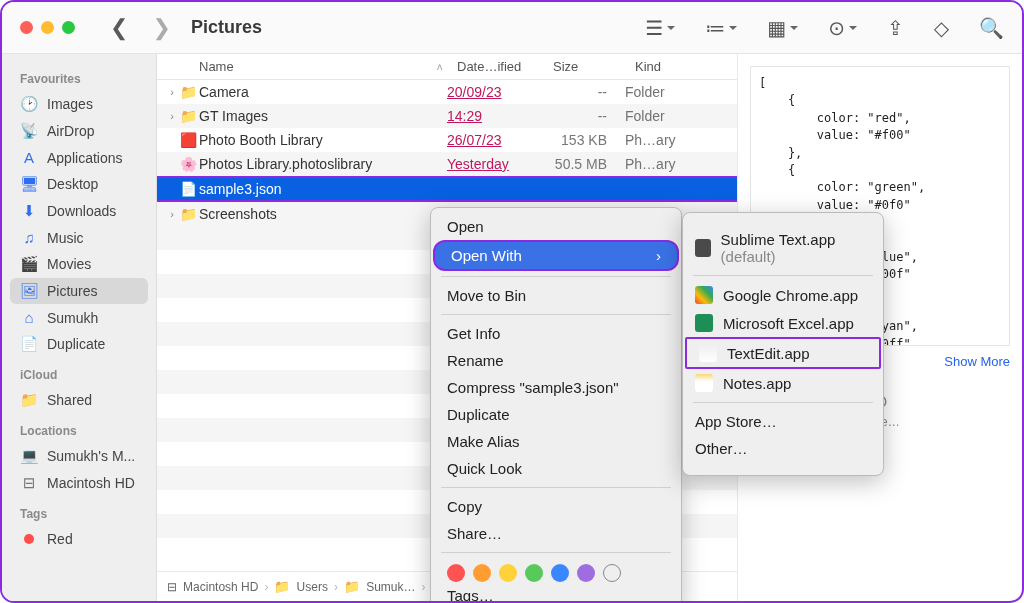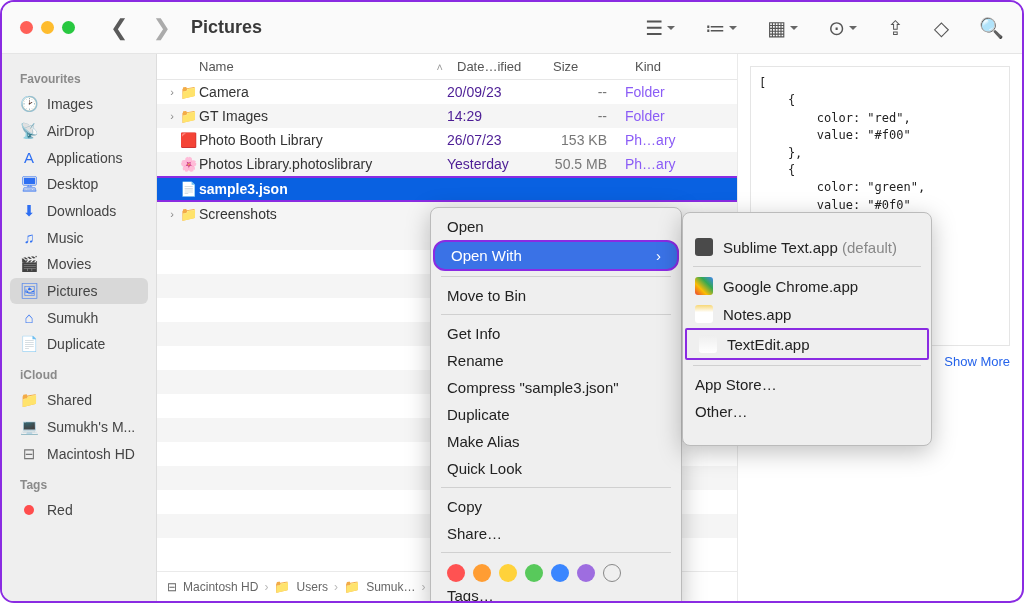--- a/index.html
+++ b/index.html
@@ -25,32 +25,32 @@
 .cols { display: flex; height: 26px; align-items: center; font-size: 13px; color: #555; border-bottom: 1px solid #e7e7e7; padding-left: 42px; }
 .col-name { width: 258px; display: flex; align-items: center; } .col-date { width: 96px; } .col-size { width: 82px; } .col-kind { flex: 1; }
 .sortarrow { margin-left: auto; margin-right: 14px; color: #999; font-size: 11px; }
 .rows { flex: 1; overflow: hidden; font-size: 14px; }
 .row { display: flex; align-items: center; height: 24px; padding-left: 8px; color: #333; }
 .row.alt { background: #f5f5f5; }
 .row.sel { background: #0961e1; color: #fff; border: 2px solid #8a2be2; border-left: none; border-right: none; height: 26px; }
 .disclose { width: 14px; text-align: center; color: #888; font-size: 11px; }
 .ficon { width: 20px; text-align: center; font-size: 14px; }
 .fname { width: 248px; white-space: nowrap; overflow: hidden; text-overflow: ellipsis; }
-.row.sel .fname { font-weight: 700; }
-.fdate { width: 96px; color: #4c1d95; } .fsize { width: 82px; color: #777; text-align: right; padding-right: 18px; } .fkind { color: #8b5cf6; }
+.row.sel .fname { font-weight: 400; }
+.fdate { width: 96px; color: #be185d; text-decoration: underline; } .fsize { width: 82px; color: #777; text-align: right; padding-right: 18px; } .fkind { color: #737373; }
 .row.sel .fdate, .row.sel .fsize, .row.sel .fkind { color: #fff; }
 .pathbar { height: 30px; display: flex; align-items: center; gap: 6px; padding: 0 10px; font-size: 12px; color: #666; border-top: 1px solid #eaeaea; }
 .pathbar .sep { color: #bbb; }
 .ctxmenu { position: absolute; left: 428px; top: 205px; width: 252px; background: #efefef; border: 1px solid #bbb; border-radius: 8px; box-shadow: 0 6px 24px rgba(0,0,0,.25); padding: 5px 0; font-size: 15px; color: #222; }
 .ctx-item { padding: 5px 16px; }
 .ctx-item.hov { background: #3a72e6; color: #fff; margin: 0 2px; border: 2px solid #8a2be2; display: flex; justify-content: space-between; align-items: center; border-radius: 12px; }
 .ctx-sep { height: 1px; background: #d0d0d0; margin: 5px 10px; }
 .ctx-tagrow { display: flex; gap: 8px; padding: 6px 16px 0; }
 .tagdot { width: 18px; height: 18px; border-radius: 50%; }
-.submenu { position: absolute; left: 680px; top: 210px; width: 250px; background: #efefef; border: 1px solid #bbb; border-radius: 8px; box-shadow: 0 6px 24px rgba(0,0,0,.25); padding: 20px 0; font-size: 15px; color: #222; z-index: 10; }
+.submenu { position: absolute; left: 680px; top: 210px; width: 202px; background: #efefef; border: 1px solid #bbb; border-radius: 8px; box-shadow: 0 6px 24px rgba(0,0,0,.25); padding: 13px 0; font-size: 15px; color: #222; z-index: 10; }
 .sub-item { padding: 5px 12px; display: flex; align-items: center; gap: 10px; }
 .sub-item .appico { width: 18px; height: 18px; border-radius: 3px; display: inline-block; }
 .sub-item.hl { border: 2px solid #8a2be2; margin: 0 2px; border-radius: 2px; }
 .sub-item .def { color: #888; }
 .preview { width: 285px; border-left: 1px solid #eaeaea; padding: 12px; font-size: 12px; position: relative; }
 .codebox { background: #fff; border: 1px solid #e5e5e5; padding: 8px; font-family: ui-monospace, Menlo, monospace; font-size: 12px; white-space: pre; line-height: 1.45; color: #222; overflow: hidden; height: 280px; }
 .pv-head { display: flex; justify-content: space-between; align-items: center; margin-top: 8px; font-size: 13px; }
 .pv-head .more { color: #2563eb; font-size: 13px; }
 .pv-more { text-align: center; margin-top: 20px; color: #888; font-size: 12px; }
 .pv-more .dots { font-size: 20px; display: block; margin-bottom: 2px; }
@@ -127,20 +127,21 @@
           <span>Duplicate</span>
         </div>
       </div>
     <div class="sb-head">iCloud</div>
     <div id="sb-icloud">
         <div class="sb-item">
           <span class="ico">📁</span>
           <span>Shared</span>
         </div>
       </div>
+    <div class="sb-head">Locations</div>
     <div id="sb-loc">
         <div class="sb-item gray">
           <span class="ico">💻</span>
           <span>Sumukh's M...</span>
         </div>
         <div class="sb-item gray">
           <span class="ico">⊟</span>
           <span>Macintosh HD</span>
         </div>
       </div>
@@ -308,27 +309,31 @@
     <span class="appico" style="background:#4a4a4a;"></span>
     <span><span>Sublime Text.app</span> <span class="def">(default)</span></span>
   </div>
   <div class="ctx-sep"></div>
   <div id="openwith-apps">
       <div class="sub-item">
         <span class="appico" style="background:linear-gradient(45deg,#ea4335,#fbbc05,#34a853,#4285f4);"></span>
         <span>Google Chrome.app</span>
       </div>
       <div class="sub-item">
-        <span class="appico" style="background:linear-gradient(#f7d776,#fff 40%);"></span>
-        <span>Notes.app</span>
+        <span class="appico" style="background:#1e8e57;"></span>
+        <span>Microsoft Excel.app</span>
       </div>
       <div class="sub-item hl">
         <span class="appico" style="background:linear-gradient(#eee,#fff);"></span>
         <span>TextEdit.app</span>
       </div>
+      <div class="sub-item">
+        <span class="appico" style="background:linear-gradient(#f7d776,#fff 40%);"></span>
+        <span>Notes.app</span>
+      </div>
     </div>
   <div class="ctx-sep"></div>
   <div class="sub-item">
       <span>App Store…</span>
     </div>
   <div class="sub-item">
       <span>Other…</span>
     </div>
 </div>
 

